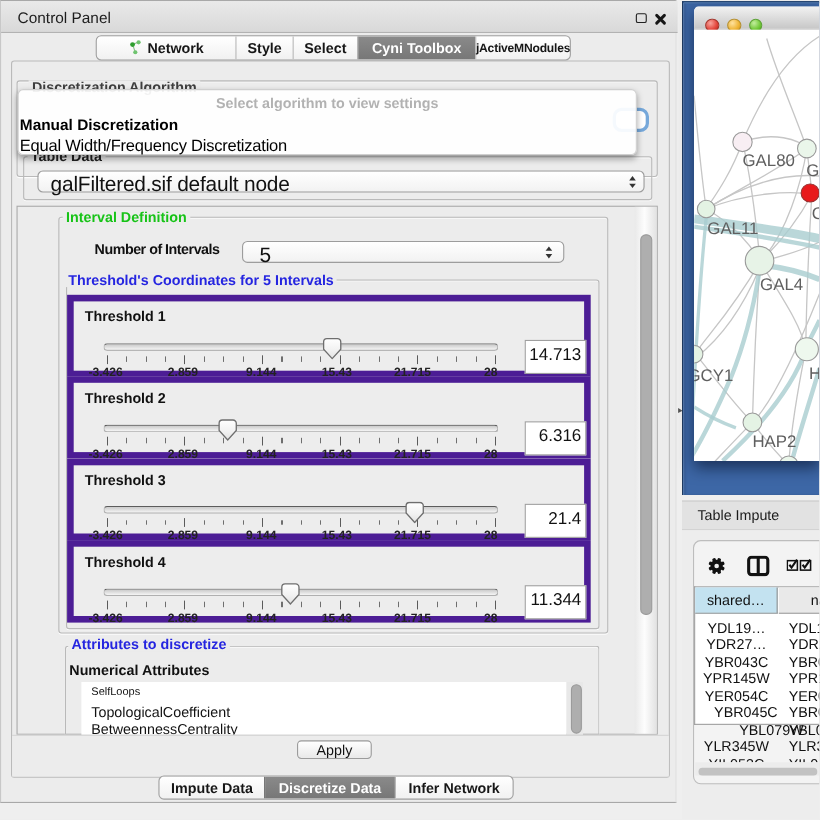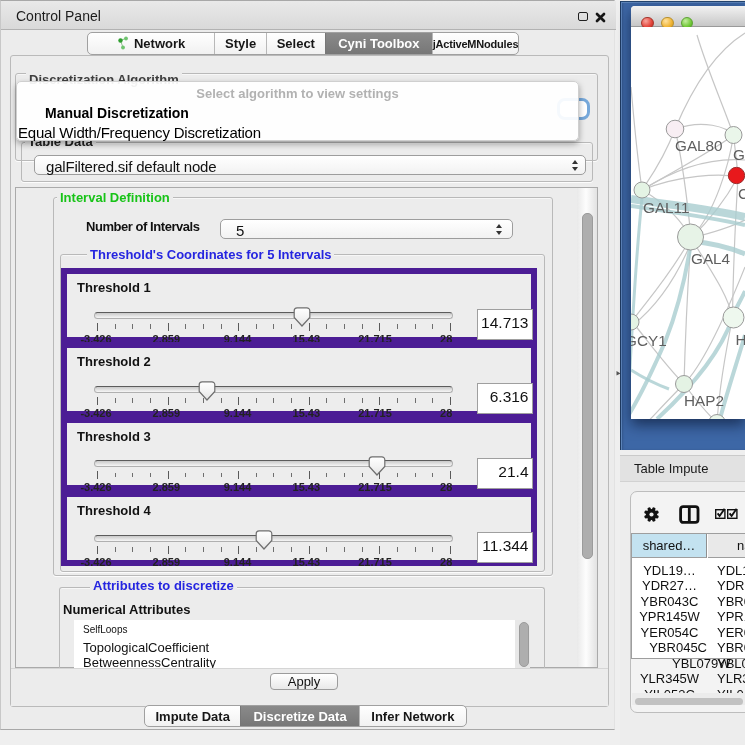--- a/index.html
+++ b/index.html
@@ -18,25 +18,25 @@
 .tabbar { height:23px; border:1px solid #a0a0a0; border-radius:5px; background:linear-gradient(#ffffff,#f1f1f1); display:flex; overflow:hidden; }
 .tab { font-size:13px; font-weight:bold; color:#161616; display:flex; align-items:center; justify-content:center; border-left:1px solid #b8b8b8; white-space:nowrap; }
 .tab:first-child { border-left:none; }
 .tab.sel { background:linear-gradient(#8a8a8a,#777777); color:#fff; border-left-color:#777; }
 
 
 .grp { border:1px solid #b9b9b9; border-radius:3px; box-shadow:0 1px 0 rgba(255,255,255,0.85), inset 0 1px 0 rgba(255,255,255,0.6); }
 .grplabel { font-size:13px; font-weight:bold; background:#ececec; padding:0 3px; line-height:13px; white-space:nowrap; }
 .b { font-weight:bold; }
 .green { color:#17c317; }
-.blue { color:#2525e0;margin-left:28px; }
+.blue { color:#2525e0; }
 
 
 .combo { background:linear-gradient(#ffffff,#f2f2f2); border:1px solid #9d9d9d; border-radius:5px; font-size:13px; color:#111; }
-.combo .txt { position:absolute; left:11px; top:2px; font-size:15px; letter-spacing:-0.2px; }
+.combo .txt { position:absolute; left:11px; top:2px; font-size:19px; letter-spacing:-0.2px; }
 .arrows { position:absolute; width:7px; height:11px; }
 .arrows:before { content:""; position:absolute; left:0; top:0; border-left:3.5px solid transparent; border-right:3.5px solid transparent; border-bottom:4.5px solid #333; }
 .arrows:after { content:""; position:absolute; left:0; bottom:0; border-left:3.5px solid transparent; border-right:3.5px solid transparent; border-top:4.5px solid #333; }
 
 
 .block { left:60px; width:476px; height:74.5px; background:#ededed; border:6px solid #4c1d95; }
 .blabel { position:absolute; left:10px; top:6px; font-size:13px; font-weight:bold; color:#111; }
 .track { position:absolute; left:27px; top:37.5px; width:359px; height:7px; border:1px solid #b0b0b0; border-top:1px solid #5c5c5c; border-radius:3.5px; background:linear-gradient(#c9c9c9,#f6f6f6); }
 .ticks-minor { position:absolute; left:30px; top:50px; width:356px; height:4.5px;
   background:repeating-linear-gradient(90deg,#6e6e6e 0 1px,transparent 1px 17.65px); }
@@ -98,21 +98,21 @@
 
     <div class="grp abs" style="left:20px;top:141px;width:572px;height:40px;"></div>
     <div class="grplabel abs" style="left:24px;top:134px;color:#222">Table Data</div>
     <div class="combo abs" style="left:33px;top:154px;width:552px;height:20px;">
       <span class="txt">galFiltered.sif default node</span>
       <span class="arrows" style="right:6px;top:4px;"></span>
     </div>
 
     <div class="abs" style="left:15px;top:80px;width:563px;height:60px;background:rgba(255,255,255,0.93);border:1px solid #cfcfcf;border-radius:5px;box-shadow:0 3px 6px rgba(0,0,0,0.35);"></div>
     <div class="abs" style="left:15px;top:85px;width:563px;text-align:center;font-size:13px;color:#b2b2b2;font-weight:bold;">Select algorithm to view settings</div>
-    <div class="abs b" style="left:17px;top:103.5px;font-size:14px;color:#000;padding-left:27px;">Manual Discretization</div>
+    <div class="abs b" style="left:17px;top:103.5px;font-size:14px;color:#000;">Manual Discretization</div>
     <div class="abs" style="left:17px;top:122.5px;font-size:15px;color:#000;letter-spacing:-0.2px;">Equal Width/Frequency Discretization</div>
 
     <div class="abs" style="left:14px;top:185.5px;width:583px;height:481.5px;border:1px solid #aaaaaa;"></div>
     <div class="abs" style="left:576px;top:186.5px;width:20px;height:479.5px;background:linear-gradient(90deg,#e9e9e9,#fdfdfd 45%,#e2e2e2);"></div>
     <div class="vthumb abs" style="left:581px;top:212px;width:11px;height:346px;"></div>
 
     <div class="grp abs" style="left:52px;top:196px;width:500px;height:379px;"></div>
     <div class="grplabel abs green" style="left:56px;top:190px;">Interval Definition</div>
     <div class="abs b" style="left:85px;top:218px;font-size:13px;color:#111;letter-spacing:-0.45px;">Number of Intervals</div>
     <div class="combo abs" style="left:219px;top:218px;width:293px;height:20px;">

